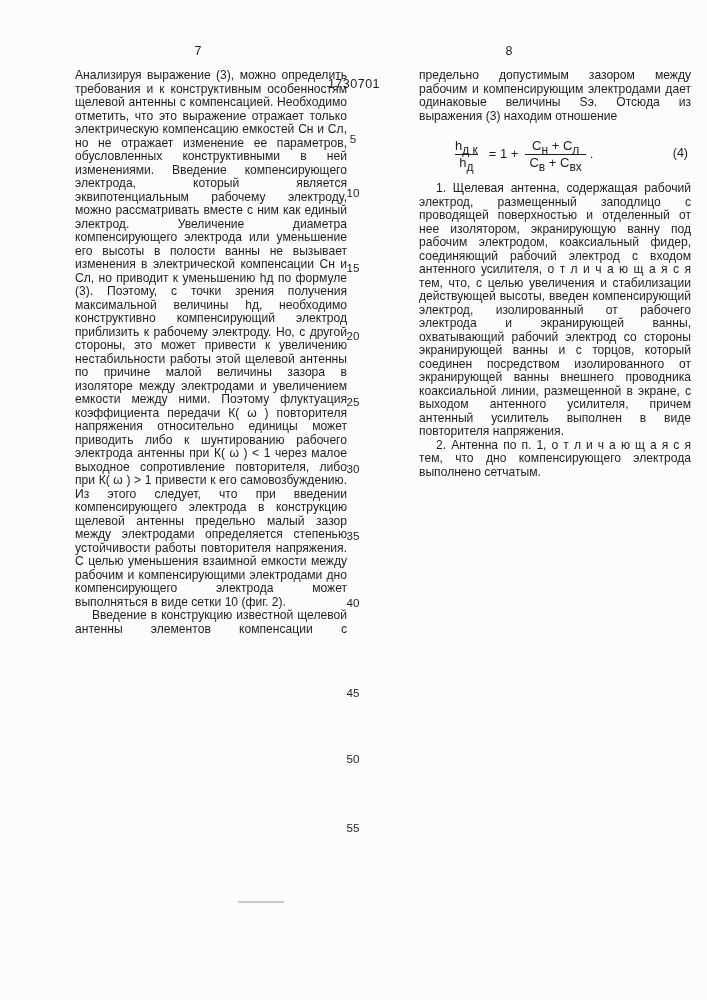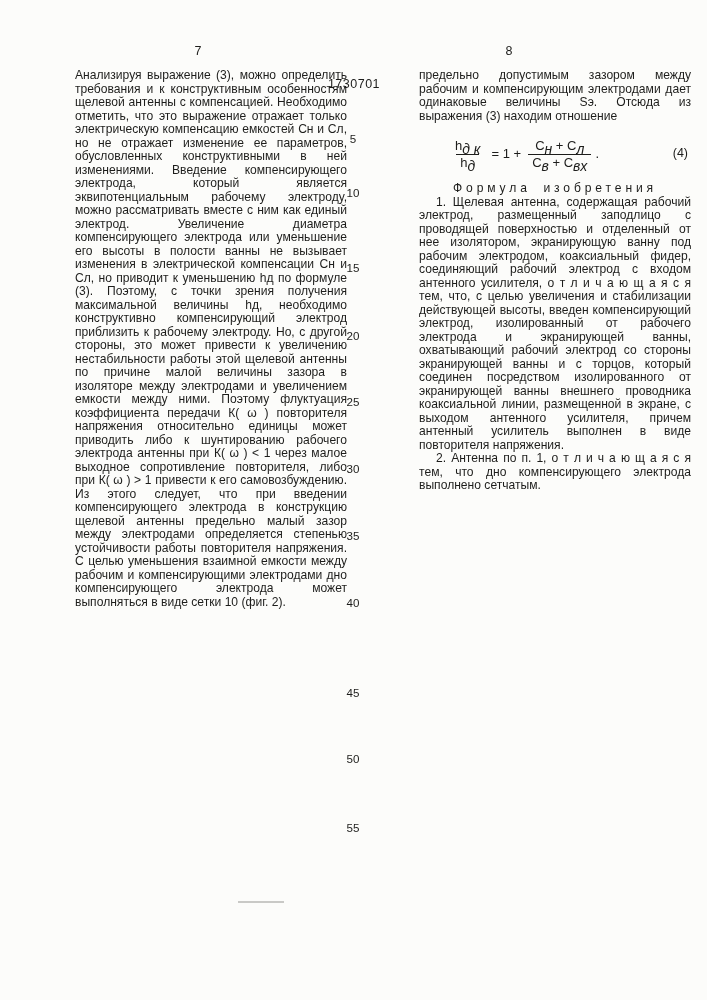--- a/index.html
+++ b/index.html
@@ -25,21 +25,21 @@
   .indent{text-indent:17px;}
   .stretch{text-align-last:justify;}
   
   .gutter .ln{position:absolute;left:339px;width:28px;text-align:center;font-size:11.6px;}
   
   .formula{display:flex;align-items:center;margin:16px 0 13px;}
   .f-math{display:inline-flex;align-items:center;margin-left:32px;font-size:13px;}
   .frac{display:inline-flex;flex-direction:column;align-items:center;}
   .fr-top{padding:0 4px 1px;}
   .fr-bot{border-top:1.3px solid #1d1d1b;padding:1px 4px 0;}
-  sub{font-size:14px;line-height:0;font-style:italic;}
+  sub{font-size:12px;line-height:0;}
   .f-mid{margin:0 7px;white-space:nowrap;}
   .f-tail{margin-left:4px;}
   .eq-label{margin-left:auto;padding-right:3px;font-size:12.5px;}
   
   .claims-heading{
     text-align:center;letter-spacing:.32em;word-spacing:.45em;
     margin:12px 0 13px;white-space:nowrap;text-indent:0;
   }
   .claim-2{margin-top:13.5px;}
   
@@ -51,20 +51,21 @@
 <div class="page">
 
   <div class="page-header">
     <span class="pg-left">7</span>
     <span class="doc-num">1730701</span>
     <span class="pg-right">8</span>
   </div>
 
   <div class="col col-left">
     <p>Анализируя выражение (3), можно определить требования и к конструктивным особенностям щелевой антенны с компенсацией. Необходимо отметить, что это выражение отражает только электрическую компенсацию емкостей Сн и Сл, но не отражает изменение ее параметров, обусловленных конструктивными в ней изменениями. Введение компенсирующего электрода, который является эквипотенциальным рабочему электроду, можно рассматривать вместе с ним как единый электрод. Увеличение диаметра компенсирующего электрода или уменьшение его высоты в полости ванны не вызывает изменения в электрической компенсации Сн и Сл, но приводит к уменьшению hд по формуле (3). Поэтому, с точки зрения получения максимальной величины hд, необходимо конструктивно компенсирующий электрод приблизить к рабочему электроду. Но, с другой стороны, это может привести к увеличению нестабильности работы этой щелевой антенны по причине малой величины зазора в изоляторе между электродами и увеличением емкости между ними. Поэтому флуктуация коэффициента передачи К( ω ) повторителя напряжения относительно единицы может приводить либо к шунтированию рабочего электрода антенны при К( ω ) &lt; 1 через малое выходное сопротивление повторителя, либо при К( ω ) &gt; 1 привести к его самовозбуждению. Из этого следует, что при введении компенсирующего электрода в конструкцию щелевой антенны предельно малый зазор между электродами определяется степенью устойчивости работы повторителя напряжения. С целью уменьшения взаимной емкости между рабочим и компенсирующими электродами дно компенсирующего электрода может выполняться в виде сетки 10 (фиг. 2).</p>
+    <p class="indent stretch">Введение в конструкцию известной щелевой антенны элементов компенсации с</p>
   </div>
 
   <div class="gutter">
     <span class="ln" style="top:132px">5</span>
     <span class="ln" style="top:186px">10</span>
     <span class="ln" style="top:261px">15</span>
     <span class="ln" style="top:329px">20</span>
     <span class="ln" style="top:395px">25</span>
     <span class="ln" style="top:462px">30</span>
     <span class="ln" style="top:529px">35</span>
@@ -95,21 +96,20 @@
             <span>+</span>
             <span>С</span><sub>вх</sub>
           </span>
         </span>
         <span class="f-tail">.</span>
       </span>
       <span class="eq-label">(4)</span>
     </div>
 
 
-    <p class="claims-heading">Формула изобретения</p>
 
     <p class="indent">1. Щелевая антенна, содержащая рабочий электрод, размещенный заподлицо с проводящей поверхностью и отделенный от нее изолятором, экранирующую ванну под рабочим электродом, коаксиальный фидер, соединяющий рабочий электрод с входом антенного усилителя, о т л и ч а ю щ а я с я тем, что, с целью увеличения и стабилизации действующей высоты, введен компенсирующий электрод, изолированный от рабочего электрода и экранирующей ванны, охватывающий рабочий электрод со стороны экранирующей ванны и с торцов, который соединен посредством изолированного от экранирующей ванны внешнего проводника коаксиальной линии, размещенной в экране, с выходом антенного усилителя, причем антенный усилитель выполнен в виде повторителя напряжения.</p>
     <p class="indent claim-2">2. Антенна по п. 1, о т л и ч а ю щ а я с я тем, что дно компенсирующего электрода выполнено сетчатым.</p>
   </div>
 
   <div class="artifact"></div>
 
 </div>
 
 </body></html>

